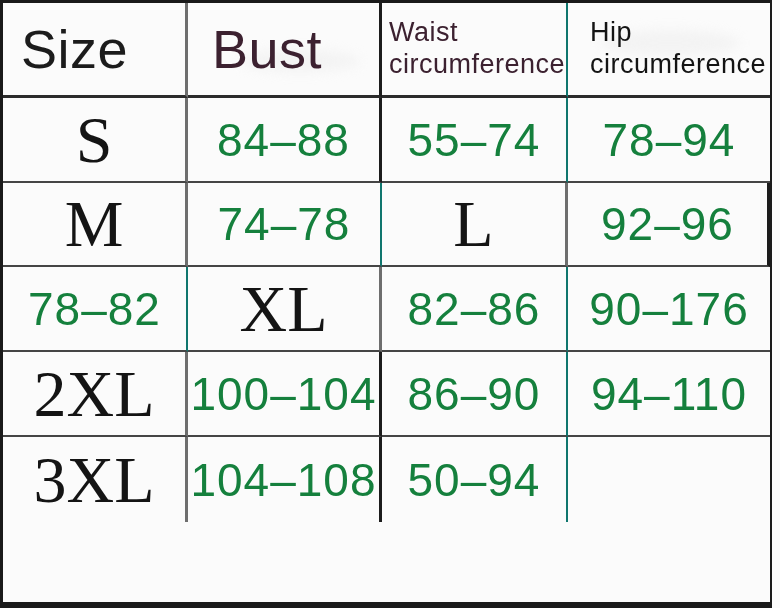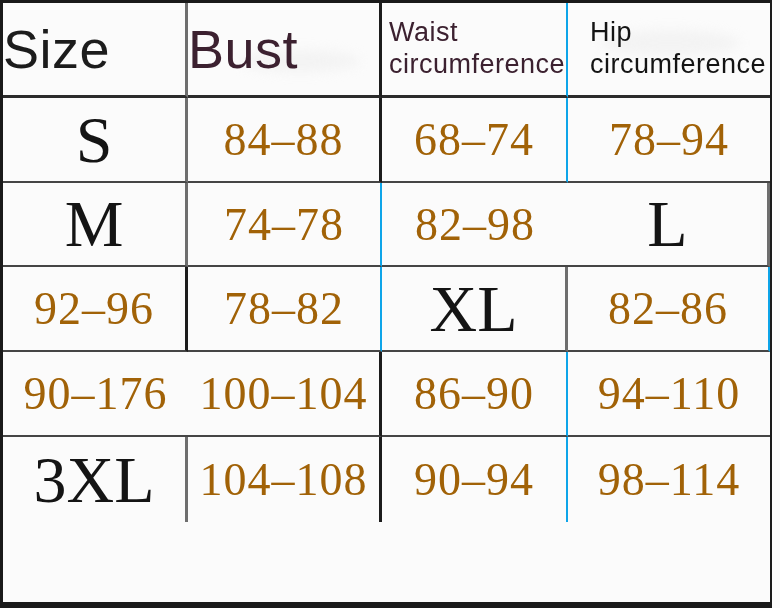--- a/index.html
+++ b/index.html
@@ -42,94 +42,95 @@
   .cell {
     box-sizing: border-box;
     display: flex;
     align-items: center;
     justify-content: center;
     overflow: hidden;
   }
   
   .c1 { border-right: 3px solid #6e6e6e; }
   .c2 { border-right: 3px solid #1c1c1c; }
-  .c3 { border-right: 2px solid #0ea5e9; }
+  .c3 { border-right: 2px solid #0f766e; }
   
   .hr { border-bottom: 2px solid #454545; }
   .hdr { border-bottom: 3px solid #2b2b2b; }
 
   .head-cell {
     justify-content: flex-start;
     font-weight: 500;
     letter-spacing: 0.5px;
   }
   .head-size {
     font-size: 54px;
     color: #1c1c1c;
+    padding-left: 18px;
   }
   .head-bust {
     font-size: 54px;
     color: #3c2130;
+    padding-left: 24px;
   }
   .head-small {
     font-size: 27px;
     line-height: 1.18;
     padding-left: 7px;
     align-items: center;
   }
   .head-waist { color: #3c2130; }
   .head-hip   { color: #141414; padding-left: 22px; }
 
   .size-cell {
     font-family: "Liberation Serif", "DejaVu Serif", serif;
     font-size: 66px;
     color: #141414;
   }
   .num-cell {
-    font-family: Liberation Serif, serif;
+    font-family: Liberation Sans, sans-serif;
     font-size: 46px;
-    color: #a16207;
+    color: #15803d;
     letter-spacing: 1px;
     white-space: nowrap;
   }
 </style>
 </head>
 <body>
 
 <div id="stage">
   <div class="smudge" style="left:600px; top:30px; width:140px; height:26px;"></div>
   <div class="smudge" style="left:240px; top:50px; width:120px; height:22px;"></div>
 
   <div id="size-table">
 
     <div class="cell head-cell head-size c1 hdr">Size</div>
     <div class="cell head-cell head-bust c2 hdr">Bust</div>
     <div class="cell head-cell head-small head-waist c3 hdr">Waist circumference</div>
     <div class="cell head-cell head-small head-hip hdr">Hip circumference</div>
 
     <div class="cell size-cell c1 hr">S</div>
     <div class="cell num-cell c2 hr">84–88</div>
-    <div class="cell num-cell c3 hr">68–74</div>
+    <div class="cell num-cell c3 hr">55–74</div>
     <div class="cell num-cell hr">78–94</div>
 
     <div class="cell size-cell c1 hr">M</div>
     <div class="cell num-cell c3 hr">74–78</div>
-    <div class="cell num-cell hr">82–98</div>
 
     <div class="cell size-cell c1 hr">L</div>
     <div class="cell num-cell c2 hr">92–96</div>
     <div class="cell num-cell c3 hr">78–82</div>
 
     <div class="cell size-cell c1 hr">XL</div>
     <div class="cell num-cell c3 hr">82–86</div>
     <div class="cell num-cell hr">90–176</div>
 
+    <div class="cell size-cell c1 hr">2XL</div>
     <div class="cell num-cell c2 hr">100–104</div>
     <div class="cell num-cell c3 hr">86–90</div>
     <div class="cell num-cell hr">94–110</div>
 
     <div class="cell size-cell c1">3XL</div>
     <div class="cell num-cell c2">104–108</div>
-    <div class="cell num-cell c3">90–94</div>
-    <div class="cell num-cell">98–114</div>
+    <div class="cell num-cell c3">50–94</div>
 
   </div>
 </div>
 
 </body></html>

